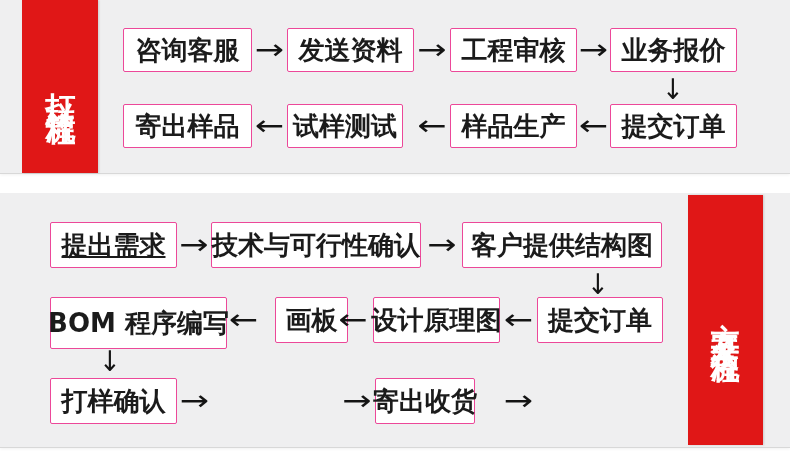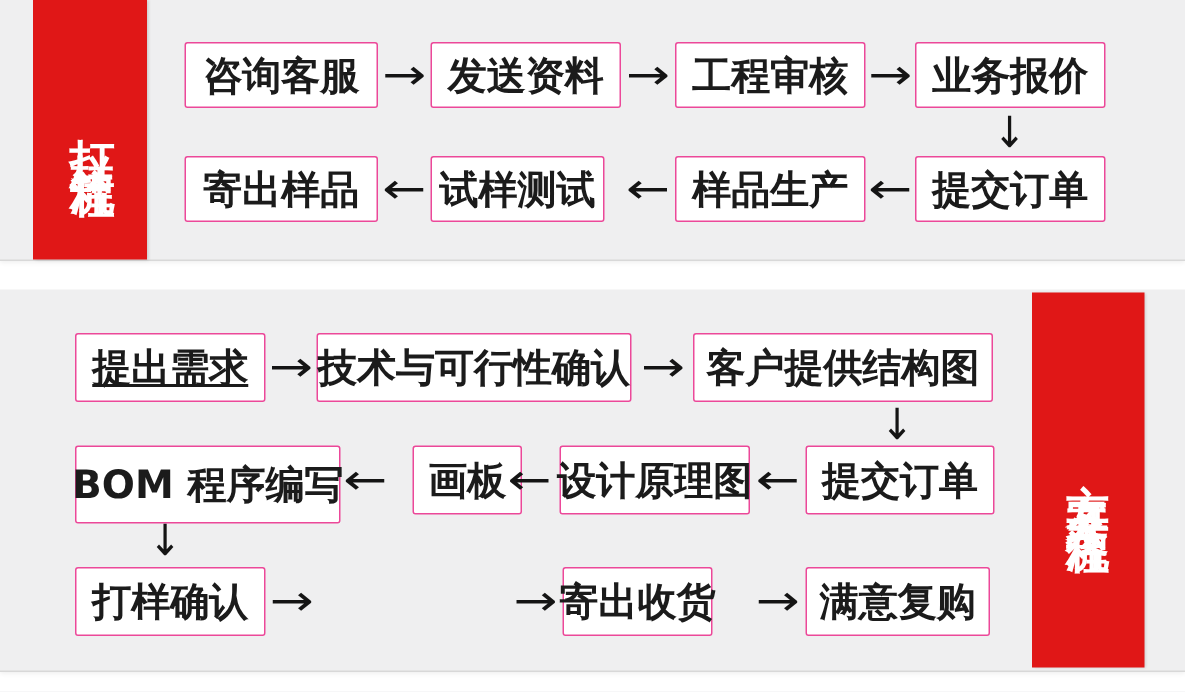--- a/index.html
+++ b/index.html
@@ -150,16 +150,13 @@
 
   <div class="node" style="left:50px; top:185px; width:127px; height:46px;">
     <span>打样确认</span>
   </div>
   <div class="arrow arrow-h" style="left:178px; top:185px; width:33px; height:46px;">→</div>
   <div class="arrow arrow-h" style="left:340px; top:185px; width:34px; height:46px;">→</div>
   <div class="node" style="left:375px; top:185px; width:100px; height:46px;">
     <span>寄出收货</span>
   </div>
   <div class="arrow arrow-h" style="left:501px; top:185px; width:35px; height:46px;">→</div>
-  <div class="node" style="left:537px; top:185px; width:123px; height:46px;">
-    <span>满意复购</span>
-  </div>
 </div>
 
 </body></html>

